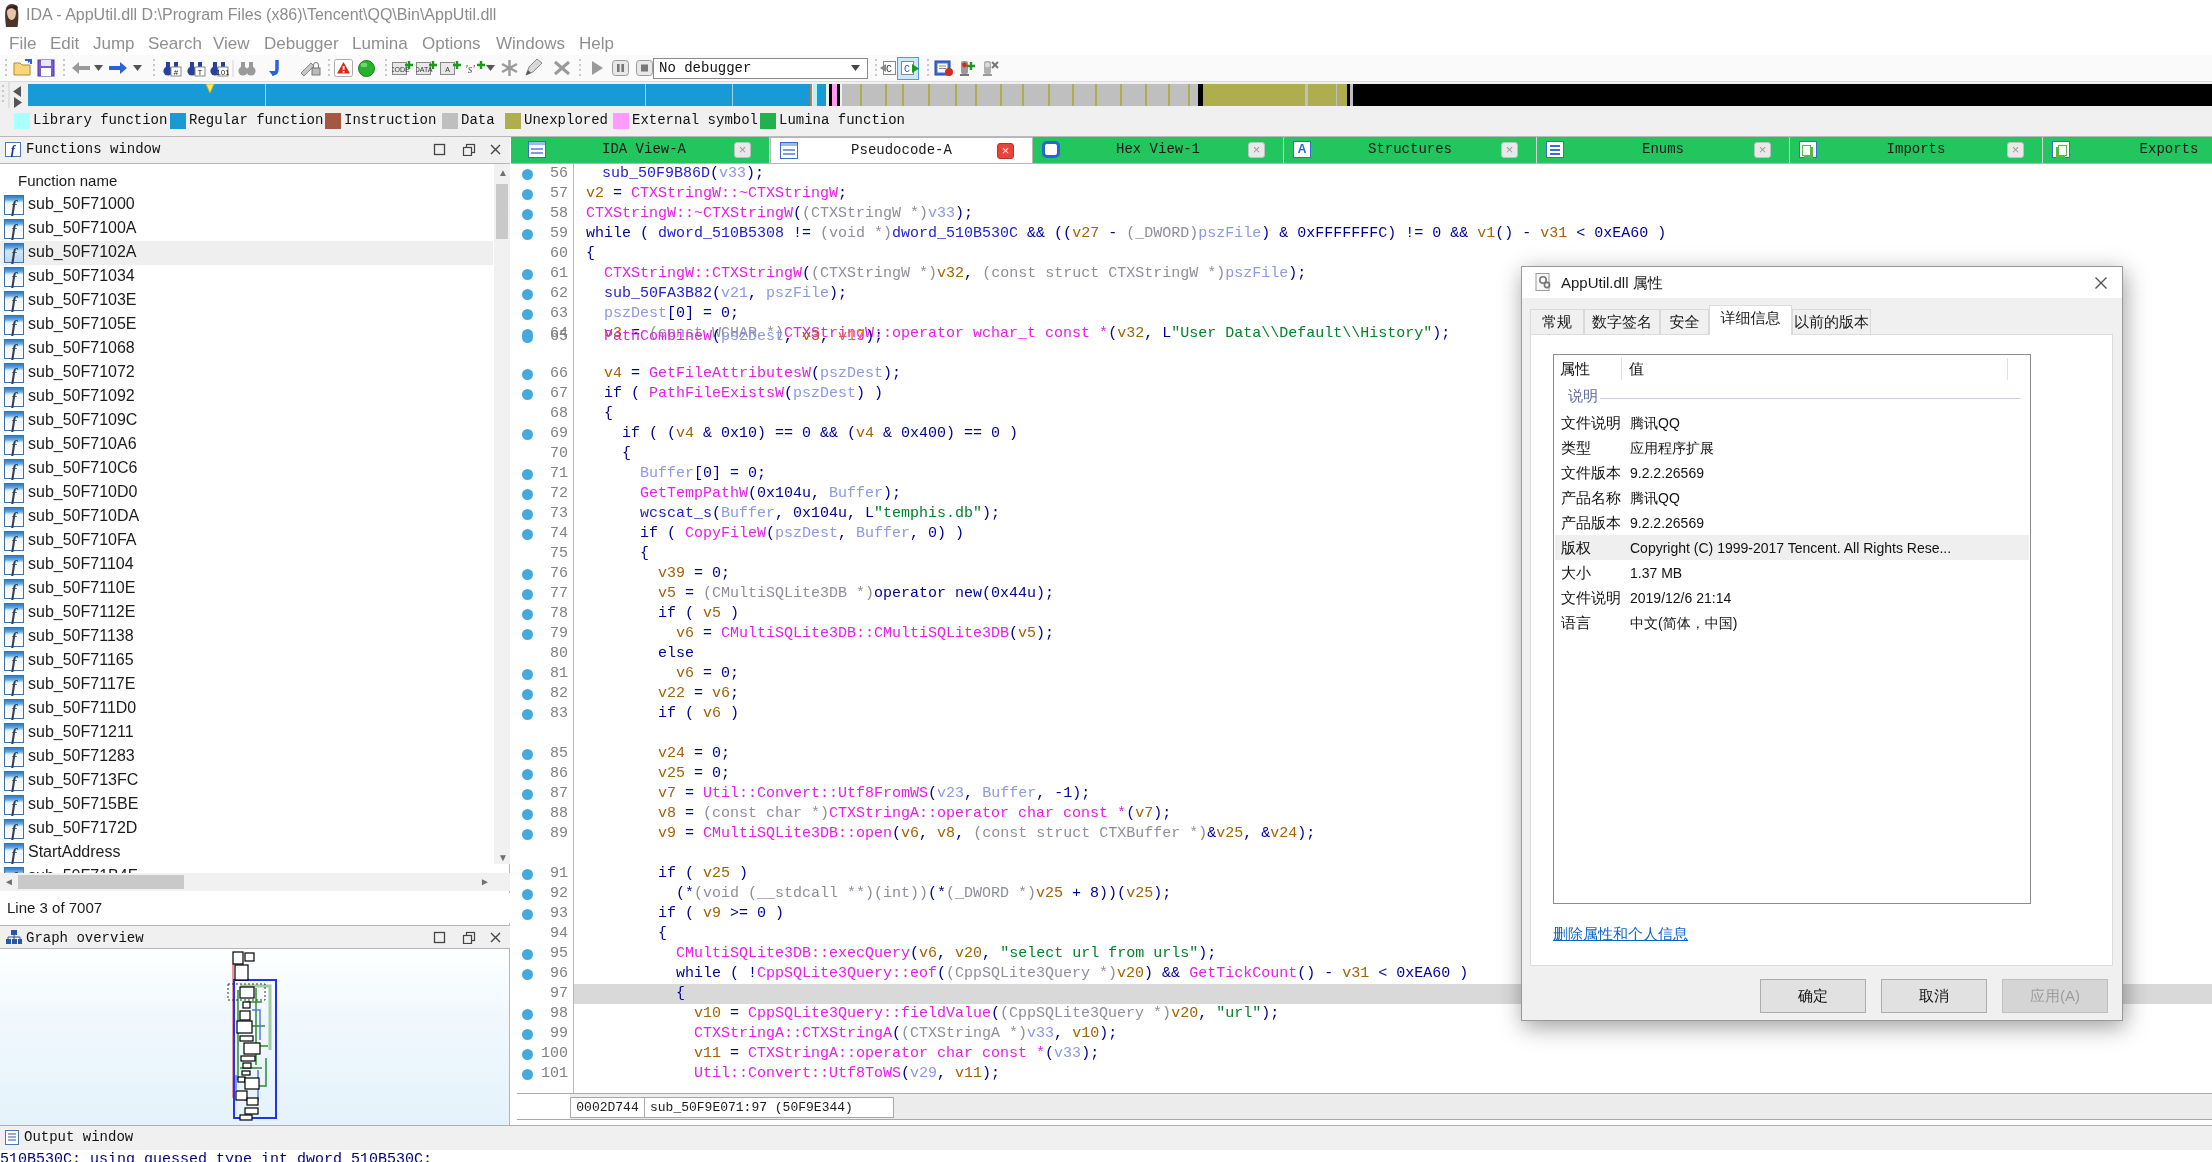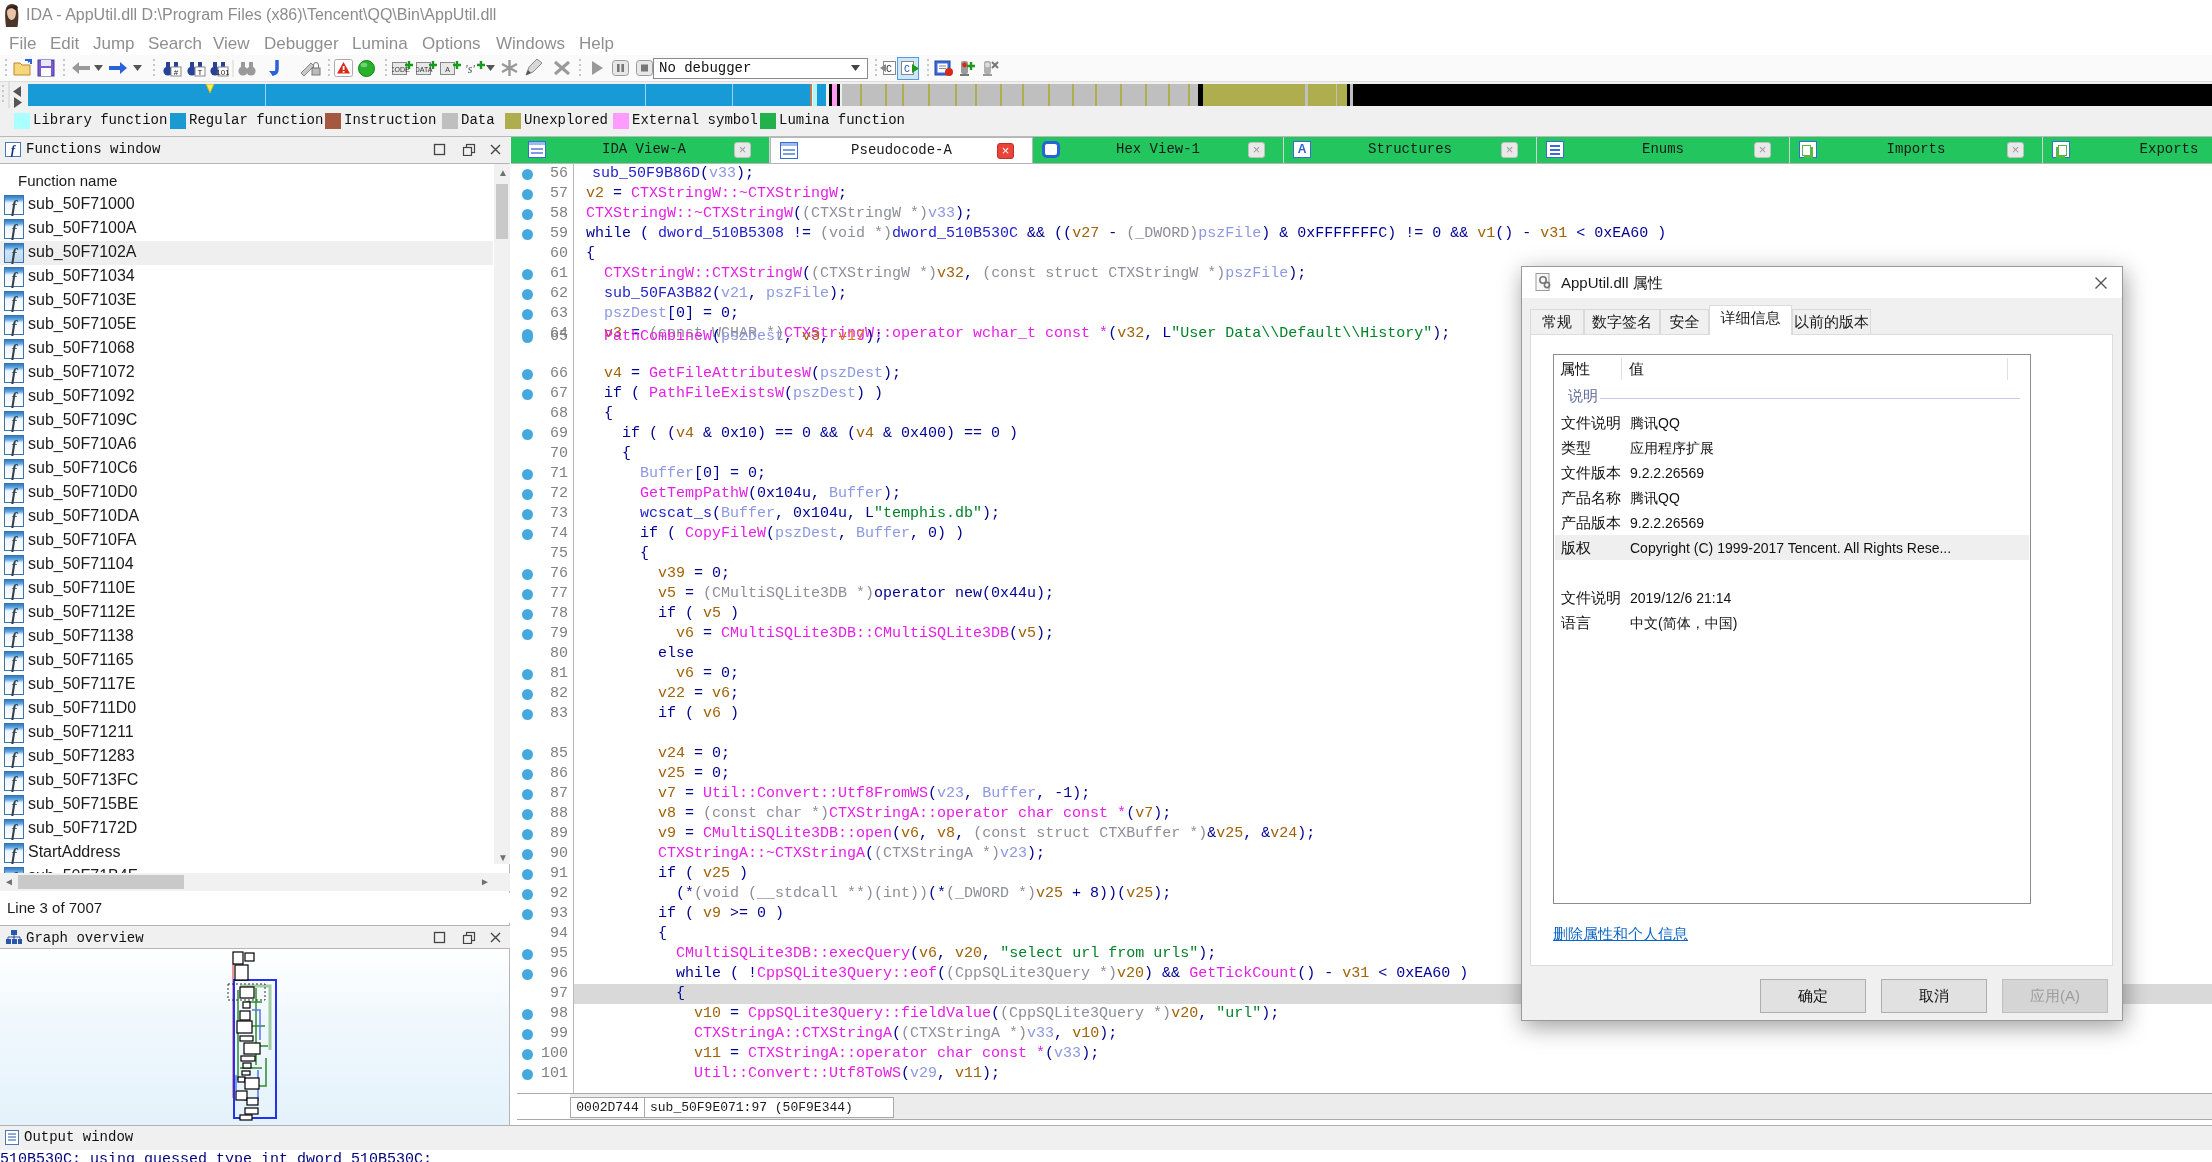--- a/index.html
+++ b/index.html
@@ -582,21 +582,21 @@
       <rect x="242" y="121" width="8" height="4" fill="#fff" stroke="#000" stroke-width="1.2"></rect>
       <rect x="238" y="127" width="7" height="5" fill="#fff" stroke="#000" stroke-width="1.2"></rect>
       <rect x="245" y="128" width="14" height="11" fill="#fff" stroke="#000" stroke-width="1.2"></rect>
       <rect x="236" y="141" width="11" height="9" fill="#fff" stroke="#000" stroke-width="1.2"></rect>
       <rect x="247" y="148" width="11" height="7" fill="#fff" stroke="#000" stroke-width="1.2"></rect>
       <rect x="245" y="158" width="13" height="6" fill="#fff" stroke="#000" stroke-width="1.2"></rect>
       <rect x="240" y="165" width="12" height="5" fill="#fff" stroke="#000" stroke-width="1.2"></rect>
     </svg>
   </div>
 <div class="abs" id="code">
-<div class="cl" style="top:0px"><span class="bp"></span><span class="lno">56</span><span class="ct" style="left:75px"><i class="g">sub_50F9B86D</i><i class="k">(</i><i class="p">v33</i><i class="k">);</i></span></div>
+<div class="cl" style="top:0px"><span class="bp"></span><span class="lno">56</span><span class="ct" style="left:85px"><i class="g">sub_50F9B86D</i><i class="k">(</i><i class="p">v33</i><i class="k">);</i></span></div>
 <div class="cl" style="top:20px"><span class="bp"></span><span class="lno">57</span><span class="ct" style="left:69px"><i class="v">v2</i><i class="k"> = </i><i class="m">CTXStringW::~CTXStringW</i><i class="k">;</i></span></div>
 <div class="cl" style="top:40px"><span class="bp"></span><span class="lno">58</span><span class="ct" style="left:69px"><i class="m">CTXStringW::~CTXStringW</i><i class="k">(</i><i class="c">(CTXStringW *)</i><i class="p">v33</i><i class="k">);</i></span></div>
 <div class="cl" style="top:60px"><span class="bp"></span><span class="lno">59</span><span class="ct" style="left:69px"><i class="k">while ( </i><i class="g">dword_510B5308</i><i class="k"> != </i><i class="c">(void *)</i><i class="g">dword_510B530C</i><i class="k"> &amp;&amp; ((</i><i class="v">v27</i><i class="k"> - </i><i class="c">(_DWORD)</i><i class="p">pszFile</i><i class="k">) &amp; 0xFFFFFFFC) != 0 &amp;&amp; </i><i class="v">v1</i><i class="k">() - </i><i class="v">v31</i><i class="k"> &lt; 0xEA60 )</i></span></div>
 <div class="cl" style="top:80px"><span class="lno">60</span><span class="ct" style="left:69px"><i class="k">{</i></span></div>
 <div class="cl" style="top:100px"><span class="bp"></span><span class="lno">61</span><span class="ct" style="left:87px"><i class="m">CTXStringW::CTXStringW</i><i class="k">(</i><i class="c">(CTXStringW *)</i><i class="v">v32</i><i class="k">, </i><i class="c">(const struct CTXStringW *)</i><i class="p">pszFile</i><i class="k">);</i></span></div>
 <div class="cl" style="top:120px"><span class="bp"></span><span class="lno">62</span><span class="ct" style="left:87px"><i class="g">sub_50FA3B82</i><i class="k">(</i><i class="p">v21</i><i class="k">, </i><i class="p">pszFile</i><i class="k">);</i></span></div>
 <div class="cl" style="top:140px"><span class="bp"></span><span class="lno">63</span><span class="ct" style="left:87px"><i class="p">pszDest</i><i class="k">[0] = 0;</i></span></div>
 <div class="cl" style="top:160px"><span class="bp"></span><span class="lno">64</span><span class="ct" style="left:87px"><i class="v">v3</i><i class="k"> = </i><i class="c">(const WCHAR *)</i><i class="m">CTXStringW::operator wchar_t const *</i><i class="k">(</i><i class="v">v32</i><i class="k">, L</i><i class="s">"User Data\\Default\\History"</i><i class="k">);</i></span></div>
 <div class="cl" style="top:163px"><span class="bp"></span><span class="lno">65</span><span class="ct" style="left:87px"><i class="m">PathCombineW</i><i class="k">(</i><i class="p">pszDest</i><i class="k">, </i><i class="v">v3</i><i class="k">, </i><i class="o">v17</i><i class="k">);</i></span></div>
 <div class="cl" style="top:200px"><span class="bp"></span><span class="lno">66</span><span class="ct" style="left:87px"><i class="v">v4</i><i class="k"> = </i><i class="m">GetFileAttributesW</i><i class="k">(</i><i class="p">pszDest</i><i class="k">);</i></span></div>
@@ -615,21 +615,20 @@
 <div class="cl" style="top:460px"><span class="bp"></span><span class="lno">79</span><span class="ct" style="left:159px"><i class="v">v6</i><i class="k"> = </i><i class="m">CMultiSQLite3DB::CMultiSQLite3DB</i><i class="k">(</i><i class="v">v5</i><i class="k">);</i></span></div>
 <div class="cl" style="top:480px"><span class="lno">80</span><span class="ct" style="left:141px"><i class="k">else</i></span></div>
 <div class="cl" style="top:500px"><span class="bp"></span><span class="lno">81</span><span class="ct" style="left:159px"><i class="v">v6</i><i class="k"> = 0;</i></span></div>
 <div class="cl" style="top:520px"><span class="bp"></span><span class="lno">82</span><span class="ct" style="left:141px"><i class="v">v22</i><i class="k"> = </i><i class="v">v6</i><i class="k">;</i></span></div>
 <div class="cl" style="top:540px"><span class="bp"></span><span class="lno">83</span><span class="ct" style="left:141px"><i class="k">if ( </i><i class="v">v6</i><i class="k"> )</i></span></div>
 <div class="cl" style="top:580px"><span class="bp"></span><span class="lno">85</span><span class="ct" style="left:141px"><i class="v">v24</i><i class="k"> = 0;</i></span></div>
 <div class="cl" style="top:600px"><span class="bp"></span><span class="lno">86</span><span class="ct" style="left:141px"><i class="v">v25</i><i class="k"> = 0;</i></span></div>
 <div class="cl" style="top:620px"><span class="bp"></span><span class="lno">87</span><span class="ct" style="left:141px"><i class="v">v7</i><i class="k"> = </i><i class="m">Util::Convert::Utf8FromWS</i><i class="k">(</i><i class="p">v23</i><i class="k">, </i><i class="p">Buffer</i><i class="k">, -1);</i></span></div>
 <div class="cl" style="top:640px"><span class="bp"></span><span class="lno">88</span><span class="ct" style="left:141px"><i class="v">v8</i><i class="k"> = </i><i class="c">(const char *)</i><i class="m">CTXStringA::operator char const *</i><i class="k">(</i><i class="v">v7</i><i class="k">);</i></span></div>
 <div class="cl" style="top:660px"><span class="bp"></span><span class="lno">89</span><span class="ct" style="left:141px"><i class="v">v9</i><i class="k"> = </i><i class="m">CMultiSQLite3DB::open</i><i class="k">(</i><i class="v">v6</i><i class="k">, </i><i class="v">v8</i><i class="k">, </i><i class="c">(const struct CTXBuffer *)</i><i class="k">&amp;</i><i class="v">v25</i><i class="k">, &amp;</i><i class="v">v24</i><i class="k">);</i></span></div>
-<div class="cl" style="top:680px"><span class="bp"></span><span class="lno">90</span><span class="ct" style="left:141px"><i class="m">CTXStringA::~CTXStringA</i><i class="k">(</i><i class="c">(CTXStringA *)</i><i class="p">v23</i><i class="k">);</i></span></div>
 <div class="cl" style="top:700px"><span class="bp"></span><span class="lno">91</span><span class="ct" style="left:141px"><i class="k">if ( </i><i class="v">v25</i><i class="k"> )</i></span></div>
 <div class="cl" style="top:720px"><span class="bp"></span><span class="lno">92</span><span class="ct" style="left:159px"><i class="k">(*</i><i class="c">(void (__stdcall **)(int))</i><i class="k">(*</i><i class="c">(_DWORD *)</i><i class="v">v25</i><i class="k"> + 8))(</i><i class="v">v25</i><i class="k">);</i></span></div>
 <div class="cl" style="top:740px"><span class="bp"></span><span class="lno">93</span><span class="ct" style="left:141px"><i class="k">if ( </i><i class="v">v9</i><i class="k"> &gt;= 0 )</i></span></div>
 <div class="cl" style="top:760px"><span class="lno">94</span><span class="ct" style="left:141px"><i class="k">{</i></span></div>
 <div class="cl" style="top:780px"><span class="bp"></span><span class="lno">95</span><span class="ct" style="left:159px"><i class="m">CMultiSQLite3DB::execQuery</i><i class="k">(</i><i class="v">v6</i><i class="k">, </i><i class="v">v20</i><i class="k">, </i><i class="s">"select url from urls"</i><i class="k">);</i></span></div>
 <div class="cl" style="top:800px"><span class="bp"></span><span class="lno">96</span><span class="ct" style="left:159px"><i class="k">while ( !</i><i class="m">CppSQLite3Query::eof</i><i class="k">(</i><i class="c">(CppSQLite3Query *)</i><i class="v">v20</i><i class="k">) &amp;&amp; </i><i class="m">GetTickCount</i><i class="k">() - </i><i class="v">v31</i><i class="k"> &lt; 0xEA60 )</i></span></div>
 <div class="cl" style="top:820px"><span class="curline"></span><span class="lno">97</span><span class="ct" style="left:159px"><i class="k">{</i></span></div>
 <div class="cl" style="top:840px"><span class="bp"></span><span class="lno">98</span><span class="ct" style="left:177px"><i class="v">v10</i><i class="k"> = </i><i class="m">CppSQLite3Query::fieldValue</i><i class="k">(</i><i class="c">(CppSQLite3Query *)</i><i class="v">v20</i><i class="k">, </i><i class="s">"url"</i><i class="k">);</i></span></div>
 <div class="cl" style="top:860px"><span class="bp"></span><span class="lno">99</span><span class="ct" style="left:177px"><i class="m">CTXStringA::CTXStringA</i><i class="k">(</i><i class="c">(CTXStringA *)</i><i class="p">v33</i><i class="k">, </i><i class="v">v10</i><i class="k">);</i></span></div>
 <div class="cl" style="top:880px"><span class="bp"></span><span class="lno">100</span><span class="ct" style="left:177px"><i class="v">v11</i><i class="k"> = </i><i class="m">CTXStringA::operator char const *</i><i class="k">(</i><i class="p">v33</i><i class="k">);</i></span></div>
@@ -695,20 +694,24 @@
           <span class="pv">腾讯QQ</span>
         </div>
 <div class="prow" style="top:155px">
           <span class="pk">产品版本</span>
           <span class="pv">9.2.2.26569</span>
         </div>
 <div class="prow" style="top:180px;background:#efefef">
           <span class="pk">版权</span>
           <span class="pv">Copyright (C) 1999-2017 Tencent. All Rights Rese...</span>
         </div>
+<div class="prow" style="top:205px">
+          <span class="pk">大小</span>
+          <span class="pv">1.37 MB</span>
+        </div>
 <div class="prow" style="top:230px">
           <span class="pk">文件说明</span>
           <span class="pv">2019/12/6 21:14</span>
         </div>
 <div class="prow" style="top:255px">
           <span class="pk">语言</span>
           <span class="pv">中文(简体，中国)</span>
         </div>
   </div>
   <a id="dlink">删除属性和个人信息</a>

